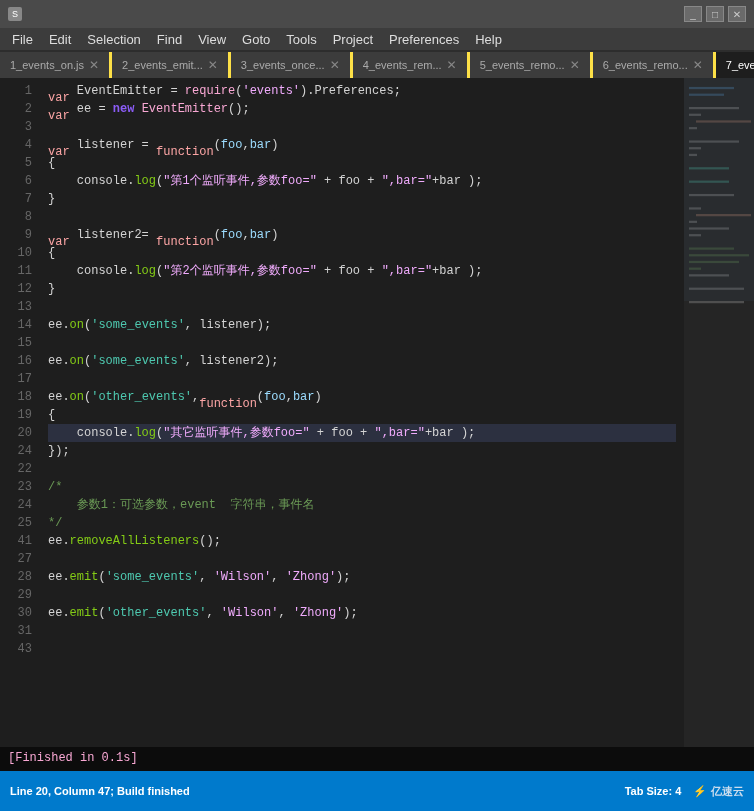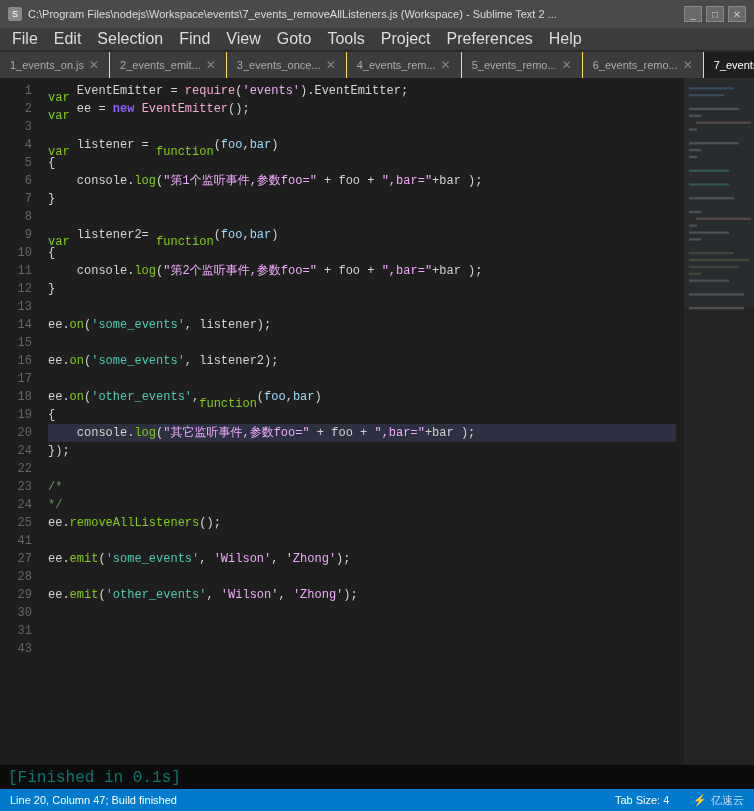--- a/index.html
+++ b/index.html
@@ -68,21 +68,21 @@
       background: #3c3c3c;
       height: 22px;
       display: flex;
       align-items: center;
       padding: 0 4px;
       flex-shrink: 0;
     }
     .menu-item {
       color: #ddd;
       font-family: Arial, sans-serif;
-      font-size: 16px;
+      font-size: 13px;
       padding: 2px 8px;
       cursor: pointer;
     }
 
     
     #tab-bar {
       background: #2d2d2d;
       height: 28px;
       display: flex;
       align-items: flex-end;
@@ -92,21 +92,21 @@
     .tab {
       height: 26px;
       padding: 0 10px;
       display: flex;
       align-items: center;
       gap: 5px;
       font-family: Arial, sans-serif;
       font-size: 11px;
       color: #aaa;
       background: #3c3c3c;
-      border-right: 1px solid #fde047;
+      border-right: 3px solid #fde047;
       cursor: pointer;
       white-space: nowrap;
       flex-shrink: 0;
     }
     .tab.active {
       background: #1e1e1e;
       color: #fff;
     }
     .tab-close {
       font-size: 12px;
@@ -152,21 +152,21 @@
       height: 18px;
       white-space: pre;
       display: flex;
       align-items: center;
     }
     .code-line.active-line {
       background: #2c3040;
     }
 
     
-    .kw { color: #84cc16; margin-top: 13px; } 
+    .kw { color: #fca5a5; margin-top: 13px; } 
     .kw2 { color: #8b5cf6; font-weight: bold; } 
     .fn { color: #f9a8d4; } 
     .str { color: #f0abfc; } 
     .str2 { color: #4ec9b0; text-align: right; }
     .comment { color: #6a9955; }
     .plain { color: #d4d4d4; }
     .param { color: #9cdcfe; } 
     .method { color: #84cc16; }
     .op { color: #d4d4d4; }
 
@@ -180,66 +180,66 @@
     }
     #minimap-content {
       width: 100%;
       height: 100%;
       opacity: 0.6;
     }
 
     
     #console-output {
       background: #0c0c0c;
-      color: #0f766e;
-      font-size: 16px;
+      color: #f9a8d4;
+      font-size: 12px;
       padding: 4px 8px;
       height: 24px;
       flex-shrink: 0;
       font-family: 'Courier New', monospace;
     }
 
     
     #status-bar {
       background: #007acc;
-      height: 22px;
+      height: 40px;
       display: flex;
       align-items: center;
       justify-content: space-between;
       padding: 0 10px;
       flex-shrink: 0;
+      font-weight: bold;
     }
     #status-left {
       color: #fff;
       font-family: Arial, sans-serif;
       font-size: 11px;
     }
     #status-right {
       display: flex;
       align-items: center;
-      gap: 24px;
+      gap: 12px;
       color: #fff;
       font-family: Arial, sans-serif;
       font-size: 11px;
     }
     #watermark {
       display: flex;
       align-items: center;
       gap: 4px;
       color: #cde;
       font-size: 11px;
     }
   </style>
 </head>
 <body>
 
 <div id="title-bar">
   <div id="title-bar-left">
     <div id="title-bar-icon">S</div>
-    <span id="title-bar-title">C:\Program Files\nodejs\Workspace\events\7_events_removeAllListeners.js (Workspace) - Sublime Text 2 ...</span>
   </div>
   <div id="title-bar-controls">
     <div class="title-btn">_</div>
     <div class="title-btn">□</div>
     <div class="title-btn">✕</div>
   </div>
 </div>
 
 <div id="menu-bar">
   <span class="menu-item">File</span>
@@ -316,21 +316,21 @@
     <div class="line-num">41</div>
     <div class="line-num">27</div>
     <div class="line-num">28</div>
     <div class="line-num">29</div>
     <div class="line-num">30</div>
     <div class="line-num">31</div>
     <div class="line-num">43</div>
   </div>
 
   <div id="code-area">
-    <div class="code-line"><span class="kw">var</span><span class="plain"> EventEmitter = </span><span class="fn">require</span><span class="plain">(</span><span class="str">'events'</span><span class="plain">).EventEmitter;</span></div>
+    <div class="code-line"><span class="kw">var</span><span class="plain"> EventEmitter = </span><span class="fn">require</span><span class="plain">(</span><span class="str">'events'</span><span class="plain">).Preferences;</span></div>
     <div class="code-line"><span class="kw">var</span><span class="plain"> ee = </span><span class="kw2">new</span><span class="plain"> </span><span class="fn">EventEmitter</span><span class="plain">();</span></div>
     <div class="code-line"></div>
     <div class="code-line"><span class="kw">var</span><span class="plain"> listener = </span><span class="kw">function</span><span class="plain">(</span><span class="param">foo</span><span class="plain">,</span><span class="param">bar</span><span class="plain">)</span></div>
     <div class="code-line"><span class="plain">{</span></div>
     <div class="code-line"><span class="plain">    console.</span><span class="method">log</span><span class="plain">(</span><span class="str">"第1个监听事件,参数foo=" </span><span class="op">+</span><span class="plain"> foo </span><span class="op">+</span><span class="plain"> </span><span class="str">",bar="</span><span class="plain">+bar );</span></div>
     <div class="code-line"><span class="plain">}</span></div>
     <div class="code-line"></div>
     <div class="code-line"><span class="kw">var</span><span class="plain"> listener2= </span><span class="kw">function</span><span class="plain">(</span><span class="param">foo</span><span class="plain">,</span><span class="param">bar</span><span class="plain">)</span></div>
     <div class="code-line"><span class="plain">{</span></div>
     <div class="code-line"><span class="plain">    console.</span><span class="method">log</span><span class="plain">(</span><span class="str">"第2个监听事件,参数foo=" </span><span class="op">+</span><span class="plain"> foo </span><span class="op">+</span><span class="plain"> </span><span class="str">",bar="</span><span class="plain">+bar );</span></div>
@@ -339,20 +339,21 @@
     <div class="code-line"><span class="plain">ee.</span><span class="method">on</span><span class="plain">(</span><span class="str2">'some_events'</span><span class="plain">, listener);</span></div>
     <div class="code-line"></div>
     <div class="code-line"><span class="plain">ee.</span><span class="method">on</span><span class="plain">(</span><span class="str2">'some_events'</span><span class="plain">, listener2);</span></div>
     <div class="code-line"></div>
     <div class="code-line"><span class="plain">ee.</span><span class="method">on</span><span class="plain">(</span><span class="str2">'other_events'</span><span class="plain">,</span><span class="kw">function</span><span class="plain">(</span><span class="param">foo</span><span class="plain">,</span><span class="param">bar</span><span class="plain">)</span></div>
     <div class="code-line"><span class="plain">{</span></div>
     <div class="code-line active-line"><span class="plain">    console.</span><span class="method">log</span><span class="plain">(</span><span class="str">"其它监听事件,参数foo=" </span><span class="op">+</span><span class="plain"> foo </span><span class="op">+</span><span class="plain"> </span><span class="str">",bar="</span><span class="plain">+bar );</span></div>
     <div class="code-line"><span class="plain">});</span></div>
     <div class="code-line"></div>
     <div class="code-line"><span class="comment">/*</span></div>
+    <div class="code-line"><span class="comment">    参数1：可选参数，event  字符串，事件名</span></div>
     <div class="code-line"><span class="comment">*/</span></div>
     <div class="code-line"><span class="plain">ee.</span><span class="method">removeAllListeners</span><span class="plain">();</span></div>
     <div class="code-line"></div>
     <div class="code-line"><span class="plain">ee.</span><span class="method">emit</span><span class="plain">(</span><span class="str2">'some_events'</span><span class="plain">, </span><span class="str">'Wilson'</span><span class="plain">, </span><span class="str">'Zhong'</span><span class="plain">);</span></div>
     <div class="code-line"></div>
     <div class="code-line"><span class="plain">ee.</span><span class="method">emit</span><span class="plain">(</span><span class="str2">'other_events'</span><span class="plain">, </span><span class="str">'Wilson'</span><span class="plain">, </span><span class="str">'Zhong'</span><span class="plain">);</span></div>
     <div class="code-line"></div>
   </div>
 
   <div id="minimap">

